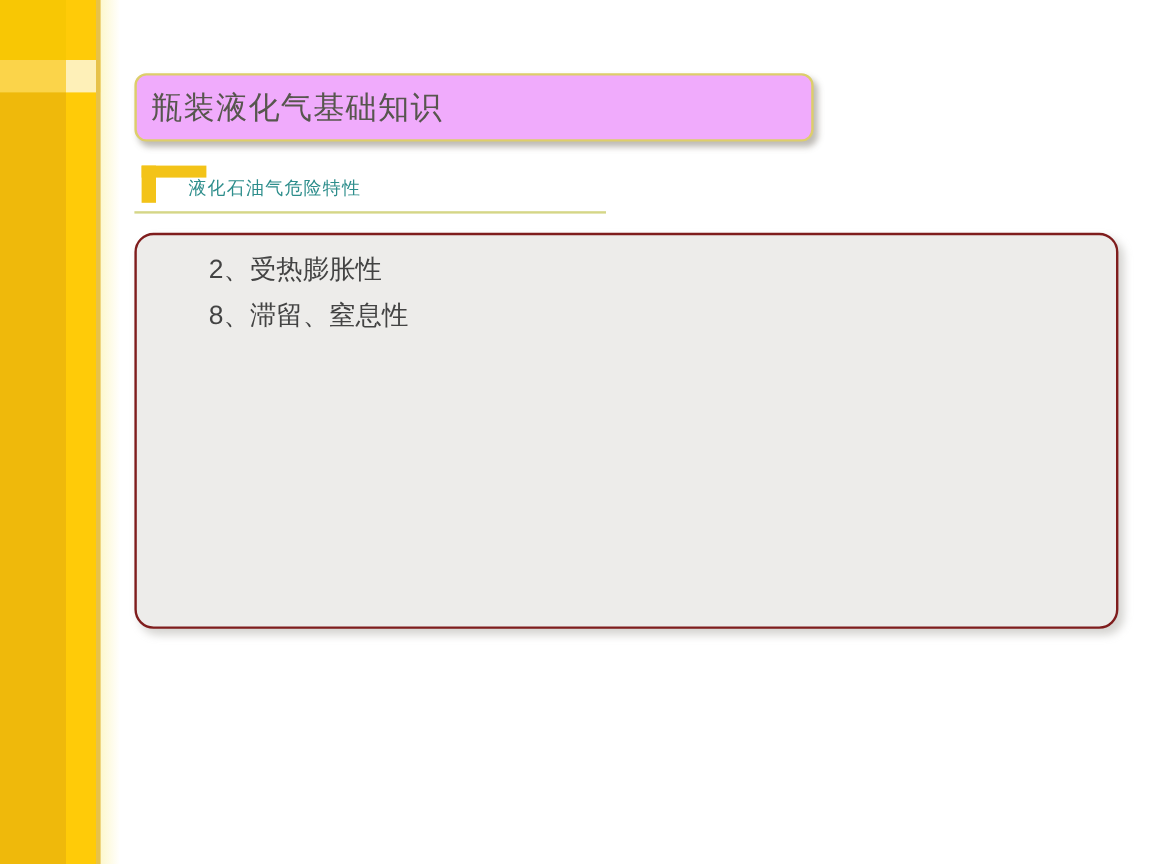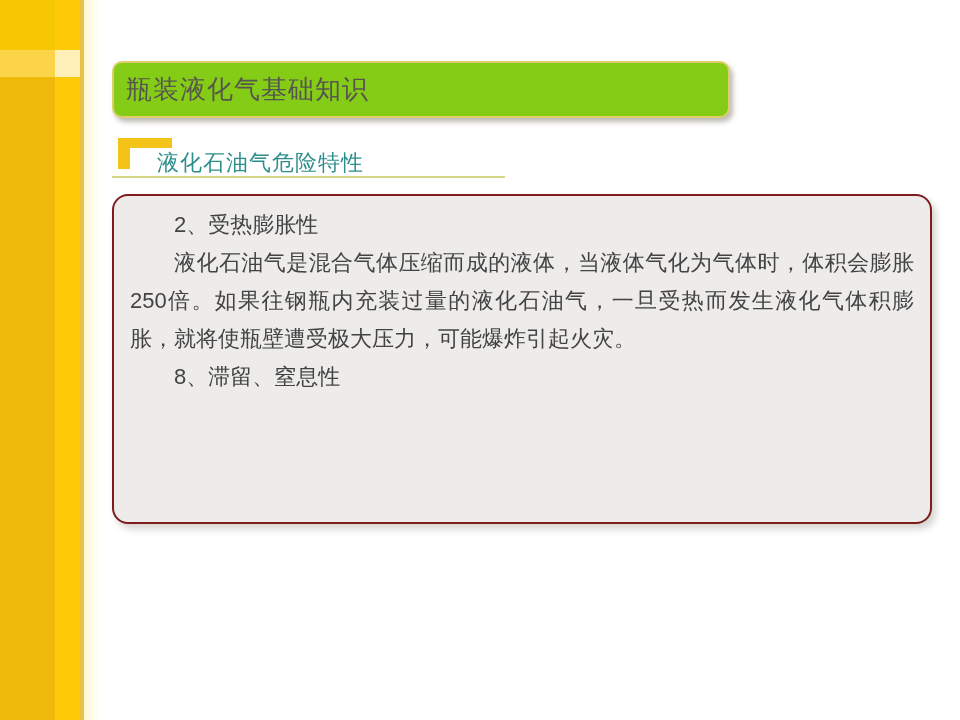--- a/index.html
+++ b/index.html
@@ -14,41 +14,41 @@
   .col-dark{position:absolute;left:0;top:0;width:55px;height:720px;background:#EFB90B;}
   .col-dark-top{position:absolute;left:0;top:0;width:55px;height:50px;background:#F8C704;}
   .col-bright{position:absolute;left:55px;top:0;width:25px;height:720px;background:#FFCB08;}
   .accent-line{position:absolute;left:80px;top:0;width:4px;height:720px;background:#E7C24A;}
   .side-fade{position:absolute;left:84px;top:0;width:16px;height:720px;
     background:linear-gradient(to right,#FDF8CE,rgba(255,255,255,0));}
   .stripe-dark{position:absolute;left:0;top:50px;width:55px;height:27px;background:#FBD44A;}
   .stripe-cream{position:absolute;left:55px;top:50px;width:29px;height:27px;background:#FEF0B8;}
   
   .title-box{
-    position:absolute;left:112px;top:61px;width:618px;height:57px;
-    background:#84cc16;
+    position:absolute;left:112px;top:61px;width:566px;height:57px;
+    background:#f0abfc;
     border:2px solid #DDCE6B;
     border-radius:10px;
     box-sizing:border-box;
     box-shadow:3px 4px 5px rgba(110,105,90,0.45);
     display:flex;align-items:center;
   }
   .title-box span{
     color:#57564E;font-size:26px;letter-spacing:1px;padding-left:12px;white-space:nowrap;
   }
   
   .bracket{
     position:absolute;left:118px;top:138px;width:54px;height:31px;
     border-top:10px solid #F3C318;
     border-left:12px solid #F3C318;
     box-sizing:border-box;
   }
   .section-title{
     position:absolute;left:157px;top:148px;
-    color:#2E8E8C;font-size:22px;letter-spacing:1px;white-space:nowrap;text-align:right;
+    color:#2E8E8C;font-size:15px;letter-spacing:1px;white-space:nowrap;text-align:right;
   }
   .section-underline{
     position:absolute;left:112px;top:176px;width:393px;height:2px;
     background:#D5D687;
   }
   
   .card{
     position:absolute;left:112px;top:194px;width:820px;height:330px;
     background:#EDECEA;
     border:2px solid #7f1d1d;
@@ -83,17 +83,16 @@
   <div class="title-box">
     <span>瓶装液化气基础知识</span>
   </div>
 
   <div class="bracket"></div>
   <div class="section-title">液化石油气危险特性</div>
   <div class="section-underline"></div>
 
   <div class="card">
     <p>2、受热膨胀性</p>
-    <p>液化石油气是混合气体压缩而成的液体，当液体气化为气体时，体积会膨胀250倍。如果往钢瓶内充装过量的液化石油气，一旦受热而发生液化气体积膨胀，就将使瓶壁遭受极大压力，可能爆炸引起火灾。</p>
     <p>8、滞留、窒息性</p>
   </div>
 
 </div>
 
 </body></html>

